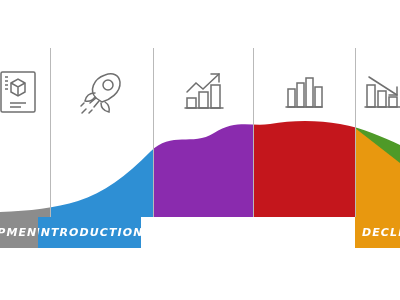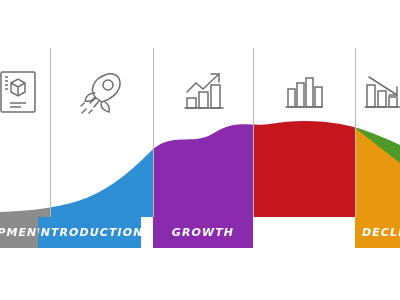--- a/index.html
+++ b/index.html
@@ -173,23 +173,20 @@
   <div id="label-band">
 
     <div class="phase-label" style="left:0px; width:50px; background:#8c8c8c; justify-content:flex-end; padding-right:4px; box-sizing:border-box;">
       <span>Development</span>
     </div>
 
     <div class="phase-label" style="left:38px; width:103px; background:#2e8fd4;">
       <span>Introduction</span>
     </div>
 
-    <div class="phase-label" style="left:153px; width:100px; background:#8a2bae;">
-      <span>Growth</span>
-    </div>
 
 
     <div class="phase-label" style="left:355px; width:45px; background:#e8980f; justify-content:flex-start; padding-left:7px; box-sizing:border-box;">
       <span>Decline</span>
     </div>
 
   </div>
 
 </div>
 

